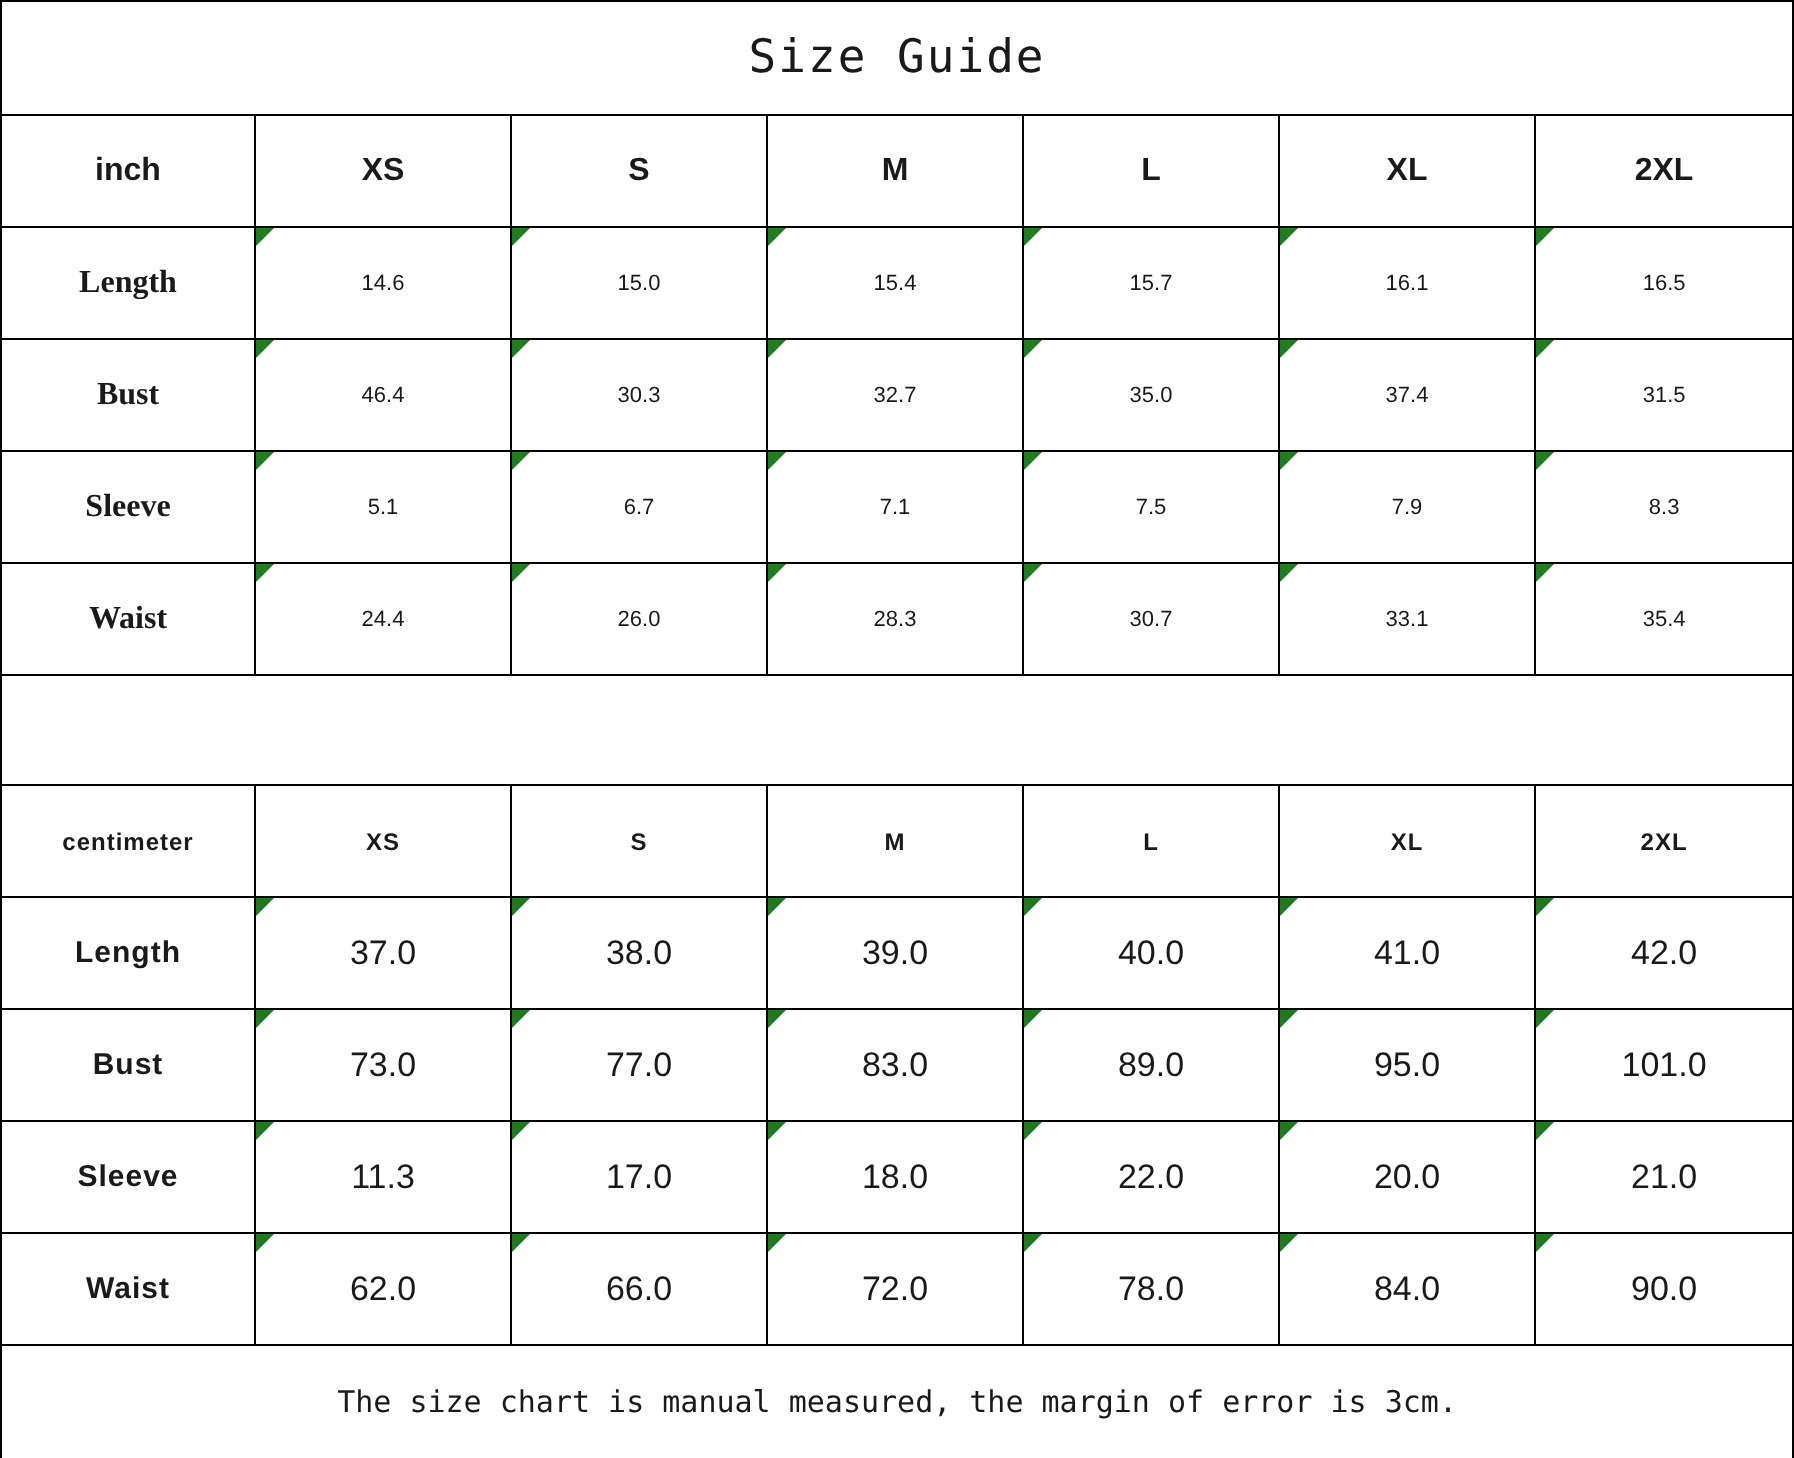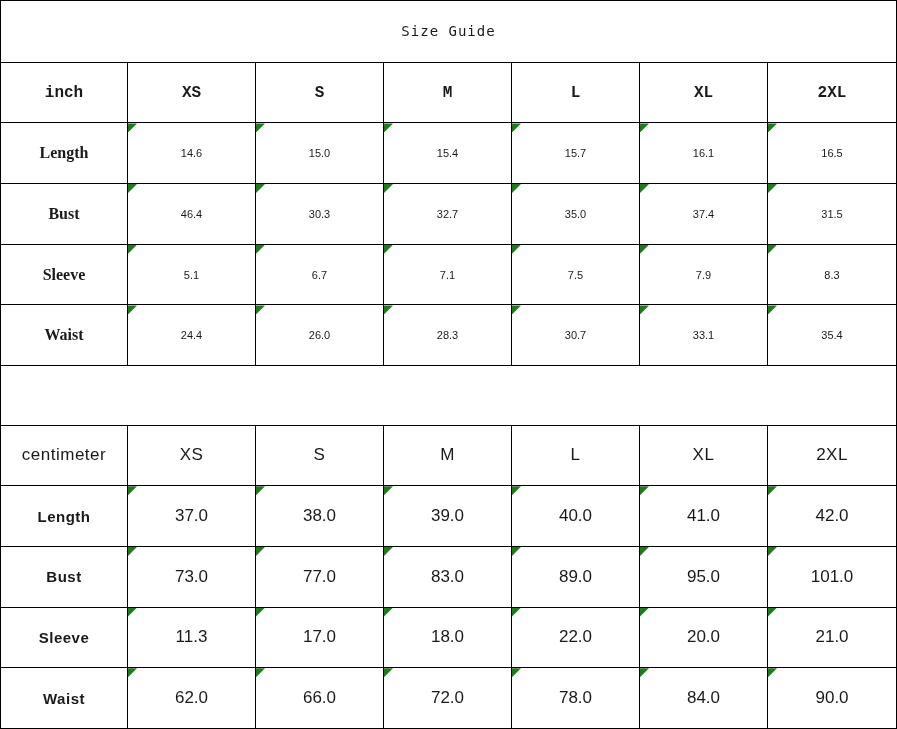--- a/index.html
+++ b/index.html
@@ -24,44 +24,44 @@
     text-align: center;
     vertical-align: middle;
     padding: 0;
     position: relative;
     color: #1a1a1a;
     overflow: hidden;
   }
   
   td.title-cell {
     font-family: "DejaVu Sans Mono", monospace;
-    font-size: 14px;
+    font-size: 23px;
     letter-spacing: 1px;
     color: #111111;
   }
   
   .inch-hdr {
-    font-family: Liberation Mono, monospace;
+    font-family: Liberation Sans, sans-serif;
     font-weight: bold;
     font-size: 16px;
   }
   .inch-label {
     font-family: "Liberation Serif", serif;
     font-weight: bold;
     font-size: 16px;
   }
   .inch-val {
     font-family: Liberation Sans, sans-serif;
     font-size: 11px;
   }
   
   .cm-hdr {
     font-family: "Liberation Sans", sans-serif;
-    font-weight: normal;
-    font-size: 17px;
+    font-weight: bold;
+    font-size: 12px;
     letter-spacing: 0.5px;
     margin-top: 24px;
   }
   .cm-label {
     font-family: "Liberation Sans", sans-serif;
     font-weight: bold;
     font-size: 15px;
     letter-spacing: 0.5px;
   }
   .cm-val {
@@ -206,15 +206,18 @@
     <tr style="height:56px">
       <td class="cm-label">Waist</td>
       <td class="cm-val"><span class="tri"></span><span>62.0</span></td>
       <td class="cm-val"><span class="tri"></span><span>66.0</span></td>
       <td class="cm-val"><span class="tri"></span><span>72.0</span></td>
       <td class="cm-val"><span class="tri"></span><span>78.0</span></td>
       <td class="cm-val"><span class="tri"></span><span>84.0</span></td>
       <td class="cm-val"><span class="tri"></span><span>90.0</span></td>
     </tr>
 
+    <tr style="height:57px">
+      <td class="note-cell" colspan="7">The size chart is manual measured, the margin of error is 3cm.</td>
+    </tr>
   </tbody>
     </table>
 </div>
 
 </body></html>

